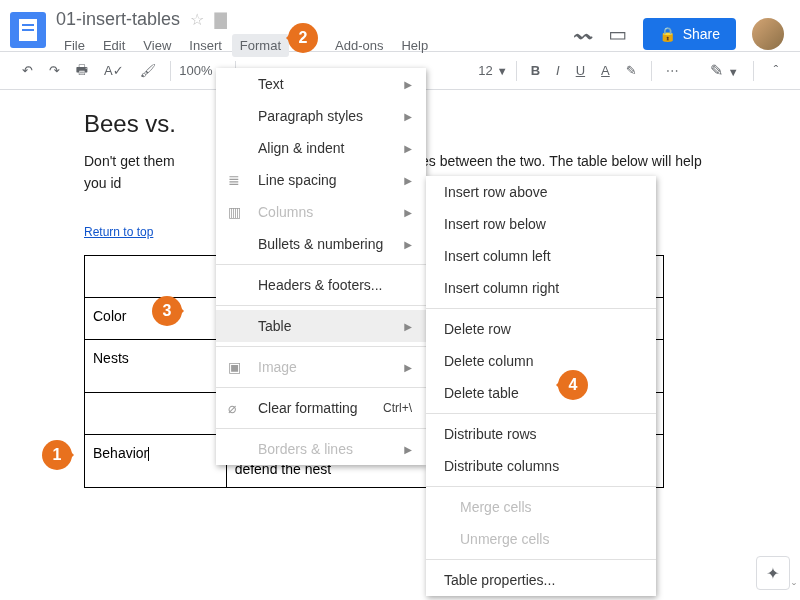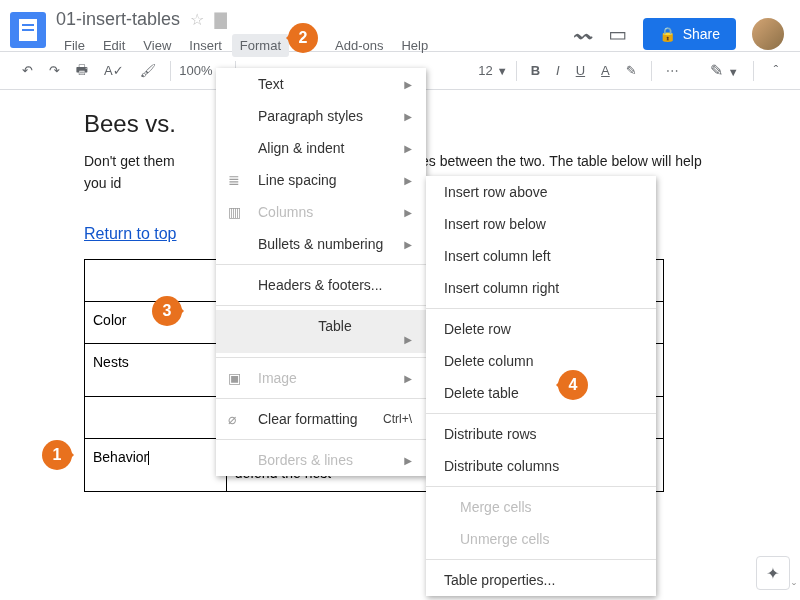--- a/index.html
+++ b/index.html
@@ -31,30 +31,30 @@
     .tb-sep { width: 1px; height: 20px; background: #dadce0; margin: 0 4px; }
     .zoom { display: flex; align-items: center; gap: 4px; }
     .tb-right { margin-left: auto; display: flex; align-items: center; gap: 10px; }
     .pen { font-size: 16px; }
     .chev { font-size: 11px; color: #5f6368; }
     
     
     .doc { padding: 20px 84px; background: #fff; position: relative; }
     .doc h2 { font-size: 24px; font-weight: normal; color: #212121; margin-bottom: 12px; }
     .doc p { font-size: 14px; line-height: 1.6; color: #212121; }
-    .link { color: #1155cc; text-decoration: underline; font-size: 16px; display: inline-block; margin: 30px 0 10px; }
+    .link { color: #1155cc; text-decoration: underline; font-size: 12px; display: inline-block; margin: 30px 0 10px; }
     table.content { border-collapse: collapse; width: 580px; margin-top: 6px; }
     table.content td { border: 1px solid #000; padding: 10px 8px; font-size: 14px; vertical-align: top; height: 42px; }
     .td-tall { height: 72px; }
     
     
     .format-menu { position: absolute; left: 216px; top: 68px; width: 210px; background: #fff; box-shadow: 1px 2px 6px rgba(0,0,0,0.35); font-size: 14px; color: #333; z-index: 50; }
     .fm-item { display: flex; align-items: center; padding: 8px 14px 8px 42px; cursor: pointer; position: relative; }
     .fm-item.disabled { color: #bdbdbd; }
-    .fm-item.highlight { background: #eee; flex-direction: column; }
+    .fm-item.highlight { background: #eee; }
     .fm-item .arrow { margin-left: auto; color: #888; font-size: 10px; }
     .fm-item .pre-icon { position: absolute; left: 12px; color: #9e9e9e; font-size: 14px; }
     .fm-item .shortcut { margin-left: auto; color: #404040; font-size: 12px; }
     .fm-sep { height: 1px; background: #e0e0e0; margin: 4px 0; }
     
     
     .sub-menu { position: absolute; left: 426px; top: 176px; width: 230px; background: #fff; box-shadow: 1px 2px 6px rgba(0,0,0,0.35); font-size: 14px; color: #333; z-index: 60; }
     .sm-item { padding: 8px 18px; cursor: pointer; }
     .sm-item.disabled { color: #bdbdbd; margin-left: 16px; }
     .sm-sep { height: 1px; background: #e0e0e0; margin: 4px 0; }

